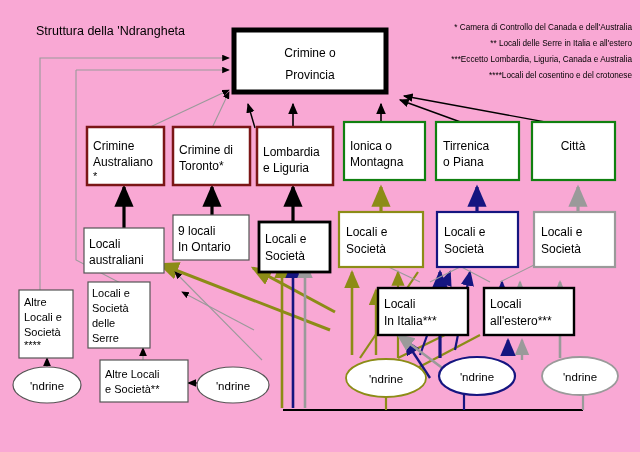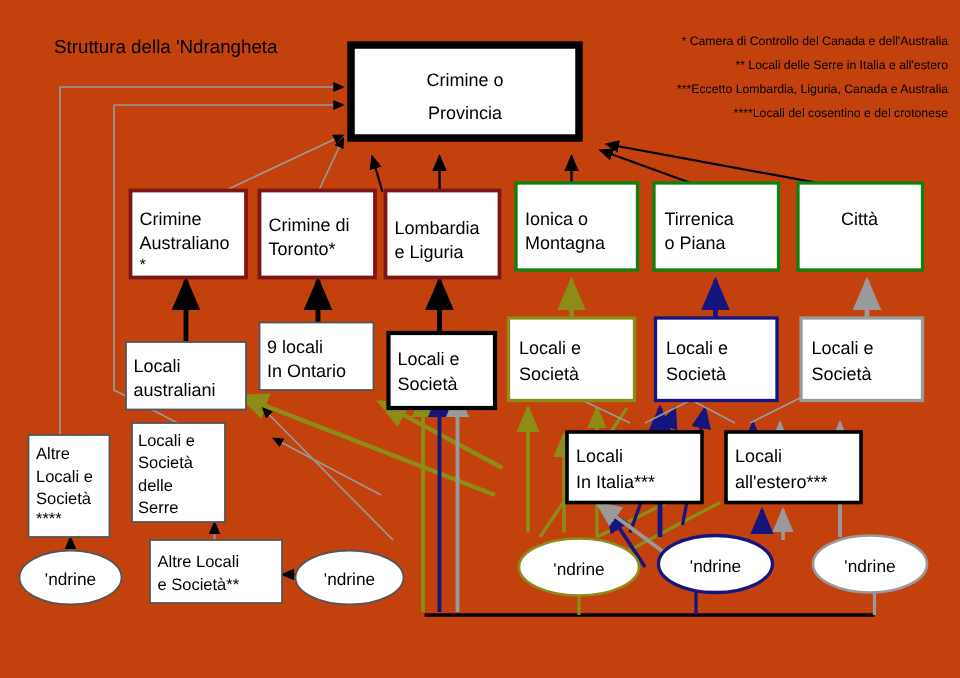--- a/index.html
+++ b/index.html
@@ -4,21 +4,21 @@
 <style>
   html, body {
     margin: 0;
     padding: 0;
     background: #ffffff;
   }
   #page {
     position: relative;
     width: 640px;
     height: 452px;
-    background: #c2410c;
+    background: #f9a8d4;
     font-family: "Liberation Sans", sans-serif;
     overflow: hidden;
   }
   svg.diagram {
     position: absolute;
     left: 0;
     top: 0;
     width: 640px;
     height: 452px;
   }

